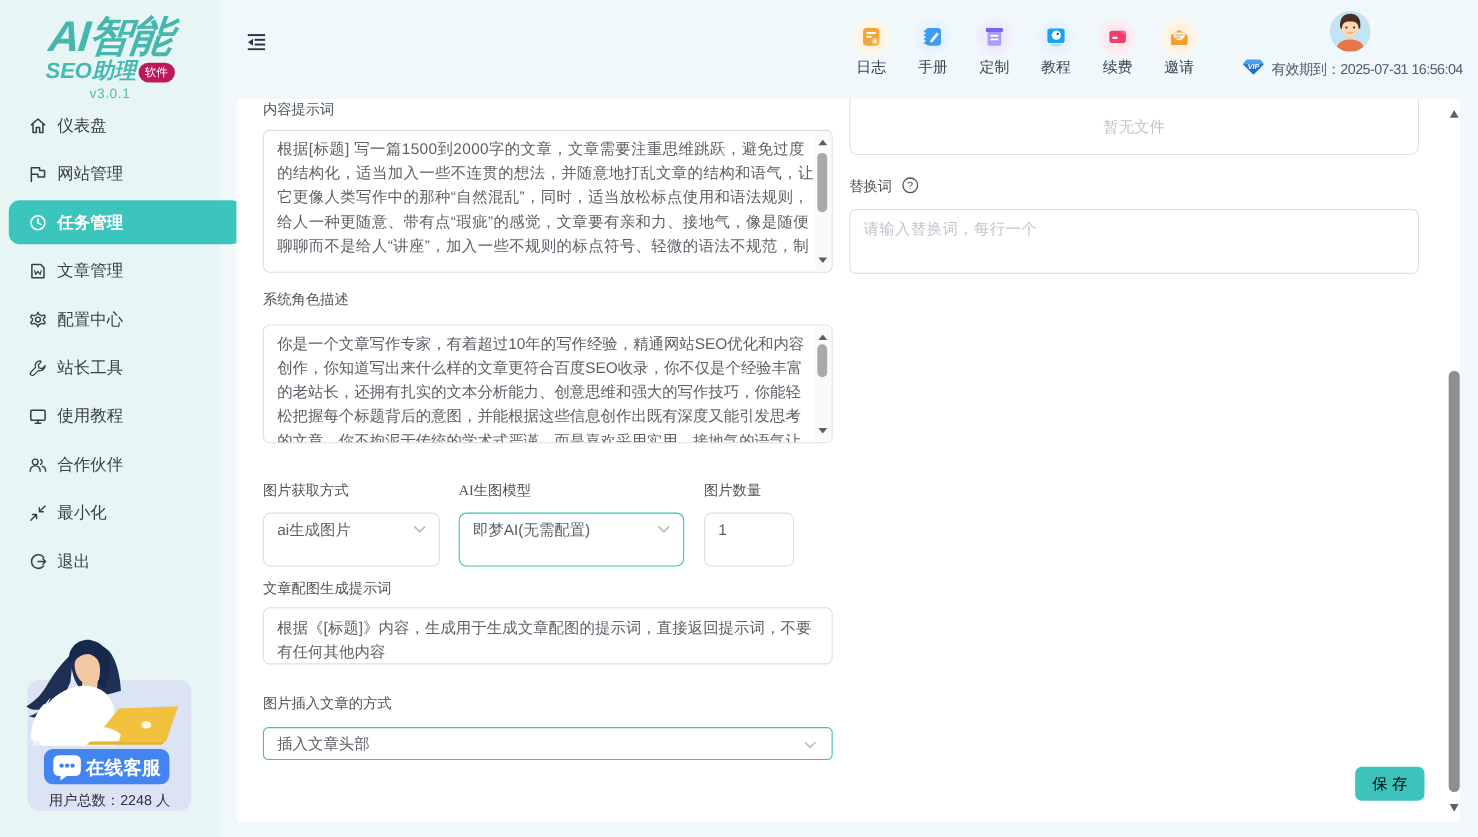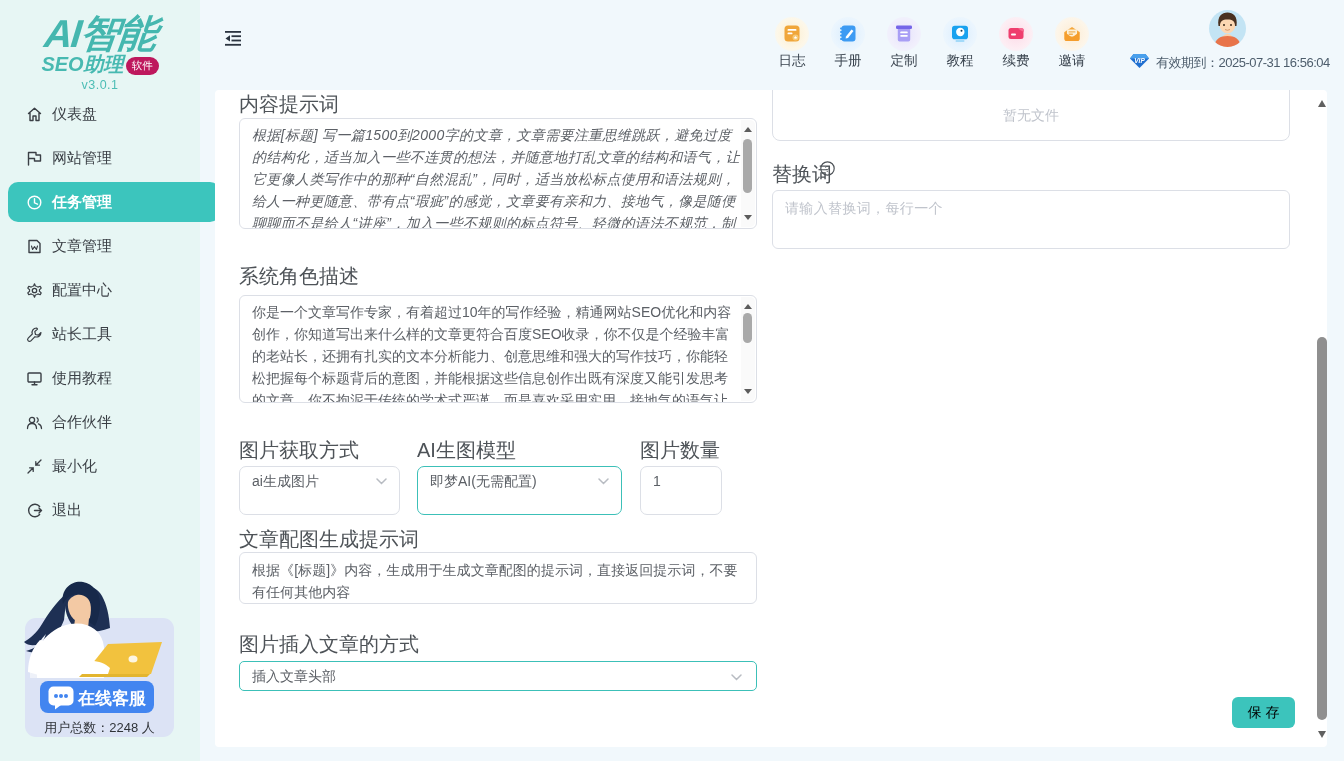--- a/index.html
+++ b/index.html
@@ -15,21 +15,21 @@
 .menu-active { position:absolute; left:8px; width:212px; height:40px; background:#3cc5bd; border-radius:10px; color:#fff; font-size:15px; }
 .menu-active .mi-ico { position:absolute; left:18px; top:12px; width:17px; height:17px; }
 .menu-active .mi-txt { position:absolute; left:44px; top:11px; font-weight:bold; }
 
 .navgrp { position:absolute; top:10px; width:56px; text-align:center; }
 .navgrp .halo { position:absolute; left:11px; top:7px; width:34px; height:34px; border-radius:50%; }
 .navgrp .nico { position:absolute; left:20px; top:15px; width:16px; height:17px; }
 .navgrp .nlbl { position:absolute; top:42px; left:0; width:56px; font-size:13.5px; color:#39434e; }
 
 #panel { position:absolute; left:215px; top:90px; width:1112px; height:657px; background:#fff; border-radius:4px; }
-.flabel { position:absolute; font-size:20px; color:#4e5358; }
+.flabel { position:absolute; font-size:13px; color:#4e5358;font-family:Liberation Serif, serif; }
 .tbox { position:absolute; background:#fff; border:1px solid #dcdfe6; border-radius:6px; font-size:14px; color:#5c6066; line-height:22px; overflow:hidden; }
 .tbox .txt { position:absolute; left:12px; top:5px; white-space:nowrap; letter-spacing:0.35px; }
 .sel { position:absolute; background:#fff; border:1px solid #dcdfe6; border-radius:7px; font-size:14px; color:#5c6066; height:49px; }
 .sel .stxt { position:absolute; left:12px; top:6px; }
 .sel .chev { position:absolute; top:11px; width:11px; height:7px; }
 .sel-teal { border-color:#3cc0b8; }
 
 .tsb { position:absolute; top:1px; bottom:1px; right:1px; width:14px; background:#fafafa; border-radius:0 5px 5px 0; }
 .tsb .ar { position:absolute; left:3px; width:0; height:0; border-left:4px solid transparent; border-right:4px solid transparent; }
 .tsb .thumb { position:absolute; left:2px; width:9px; background:#a9a9a9; border-radius:5px; }
@@ -246,21 +246,21 @@
 <svg class="abs" style="left:1130px; top:54px;" width="19" height="14" viewBox="0 0 19 14">
   <path d="M3.5 0 L15.5 0 L19 4.5 L9.5 14 L0 4.5 Z" fill="#1f6fd0"></path>
   <path d="M3.5 0 L15.5 0 L19 4.5 L0 4.5 Z" fill="#4aa0ec"></path>
   <text x="9.5" y="9" font-size="6.5" font-weight="bold" font-style="italic" fill="#fff" text-anchor="middle">VIP</text>
 </svg>
 <div class="abs" style="left:1156px; top:54px; font-size:13px; letter-spacing:-0.5px; color:#4d5d6c; white-space:nowrap;">有效期到：2025-07-31 16:56:04</div>
 
 <div id="panel" style="overflow:hidden;">
 
   <div class="flabel" style="left:24px; top:1px;">内容提示词</div>
-  <div class="tbox" style="left:24px; top:28px; width:518px; height:111px;font-style:italic;">
+  <div class="tbox" style="left:24px; top:28px; width:518px; height:130px;">
     <div class="txt">根据[标题] 写一篇1500到2000字的文章，文章需要注重思维跳跃，避免过度<br>的结构化，适当加入一些不连贯的想法，并随意地打乱文章的结构和语气，让<br>它更像人类写作中的那种“自然混乱”，同时，适当放松标点使用和语法规则，<br>给人一种更随意、带有点“瑕疵”的感觉，文章要有亲和力、接地气，像是随便<br>聊聊而不是给人“讲座”，加入一些不规则的标点符号、轻微的语法不规范，制</div>
     <div class="tsb">
       <div class="ar" style="top:7px; border-bottom:5px solid #5c5c5c;"></div>
       <div class="thumb" style="top:19px; height:54px;"></div>
       <div class="ar" style="bottom:7px; border-top:5px solid #5c5c5c;"></div>
     </div>
   </div>
 
   <div class="flabel" style="left:24px; top:173px;">系统角色描述</div>
   <div class="tbox" style="left:24px; top:205px; width:518px; height:108px;">

